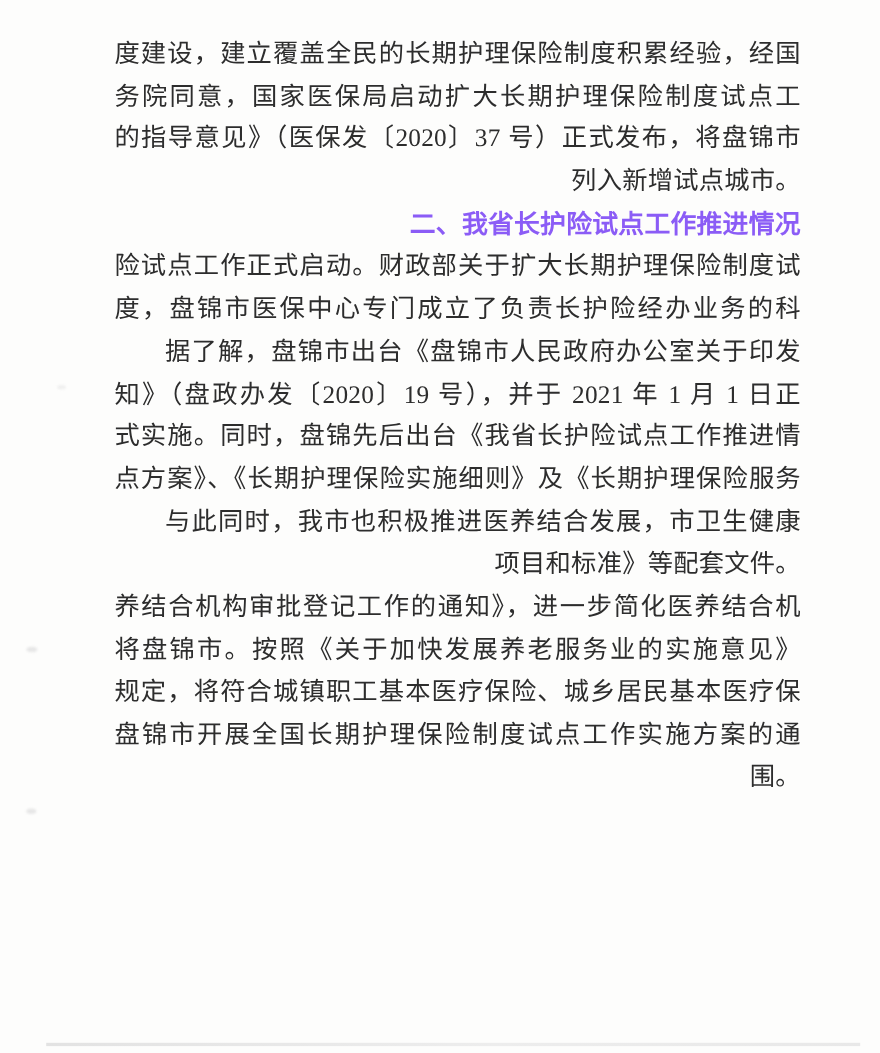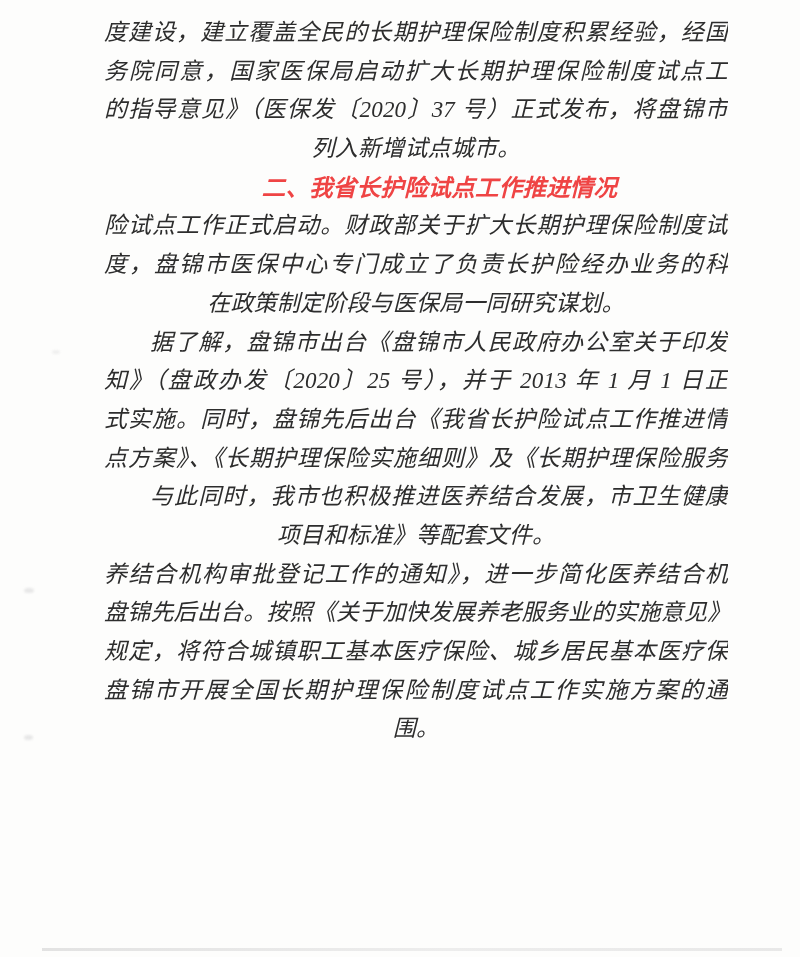--- a/index.html
+++ b/index.html
@@ -13,31 +13,30 @@
     font-family: "Liberation Serif", "DejaVu Serif", serif;
   }
   .page {
     position: relative;
     width: 800px;
     height: 957px;
     box-sizing: border-box;
   }
   .text-block {
     position: absolute;
-    top: 14px;
+    top: 30px;
     left: 104px;
     width: 624px;
-    font-style: italic;
   }
   .line {
     height: 38.7px;
     line-height: 38.7px;
     font-size: 23px;
     white-space: nowrap;
-    text-align: center;
+    text-align: right;
     letter-spacing: 0.2px;
   }
   .line.fill {
     white-space: normal;
     text-align: justify;
     text-align-last: justify;
     text-justify: inter-character;
     overflow: hidden;
     height: 38.7px;
   }
@@ -72,32 +71,31 @@
 </style>
 </head>
 <body style="background: rgb(253, 253, 252);">
 
 <div class="page">
   <div class="text-block" id="text-block" style="color: rgb(45, 45, 45);">
       <div class="line fill">度建设，建立覆盖全民的长期护理保险制度积累经验，经国</div>
       <div class="line fill">务院同意，国家医保局启动扩大长期护理保险制度试点工作，</div>
       <div class="line fill">的指导意见》（医保发〔2020〕37 号）正式发布，将盘锦市</div>
       <div class="line">列入新增试点城市。</div>
-      <div class="line indent heading" style="color: #ef4444;">二、我省长护险试点工作推进情况</div>
+      <div class="line indent heading" style="color: #8b5cf6;">二、我省长护险试点工作推进情况</div>
       <div class="line fill">险试点工作正式启动。财政部关于扩大长期护理保险制度试点</div>
       <div class="line fill">度，盘锦市医保中心专门成立了负责长护险经办业务的科室，</div>
-      <div class="line">在政策制定阶段与医保局一同研究谋划。</div>
       <div class="line fill indent">据了解，盘锦市出台《盘锦市人民政府办公室关于印发</div>
-      <div class="line fill">知》（盘政办发〔2020〕25 号），并于 2013 年 1 月 1 日正</div>
+      <div class="line fill">知》（盘政办发〔2020〕19 号），并于 2021 年 1 月 1 日正</div>
       <div class="line fill">式实施。同时，盘锦先后出台《我省长护险试点工作推进情况</div>
       <div class="line fill">点方案》、《长期护理保险实施细则》及《长期护理保险服务</div>
       <div class="line fill indent">与此同时，我市也积极推进医养结合发展，市卫生健康</div>
       <div class="line">项目和标准》等配套文件。</div>
       <div class="line fill">养结合机构审批登记工作的通知》，进一步简化医养结合机</div>
-      <div class="line fill">盘锦先后出台。按照《关于加快发展养老服务业的实施意见》</div>
+      <div class="line fill">将盘锦市。按照《关于加快发展养老服务业的实施意见》</div>
       <div class="line fill">规定，将符合城镇职工基本医疗保险、城乡居民基本医疗保</div>
       <div class="line fill">盘锦市开展全国长期护理保险制度试点工作实施方案的通</div>
       <div class="line">围。</div>
     </div>
   <div class="bottom-scan-line"></div>
   <div class="scan-artifact artifact-1"></div>
   <div class="scan-artifact artifact-2"></div>
   <div class="scan-artifact artifact-3"></div>
 </div>
 

